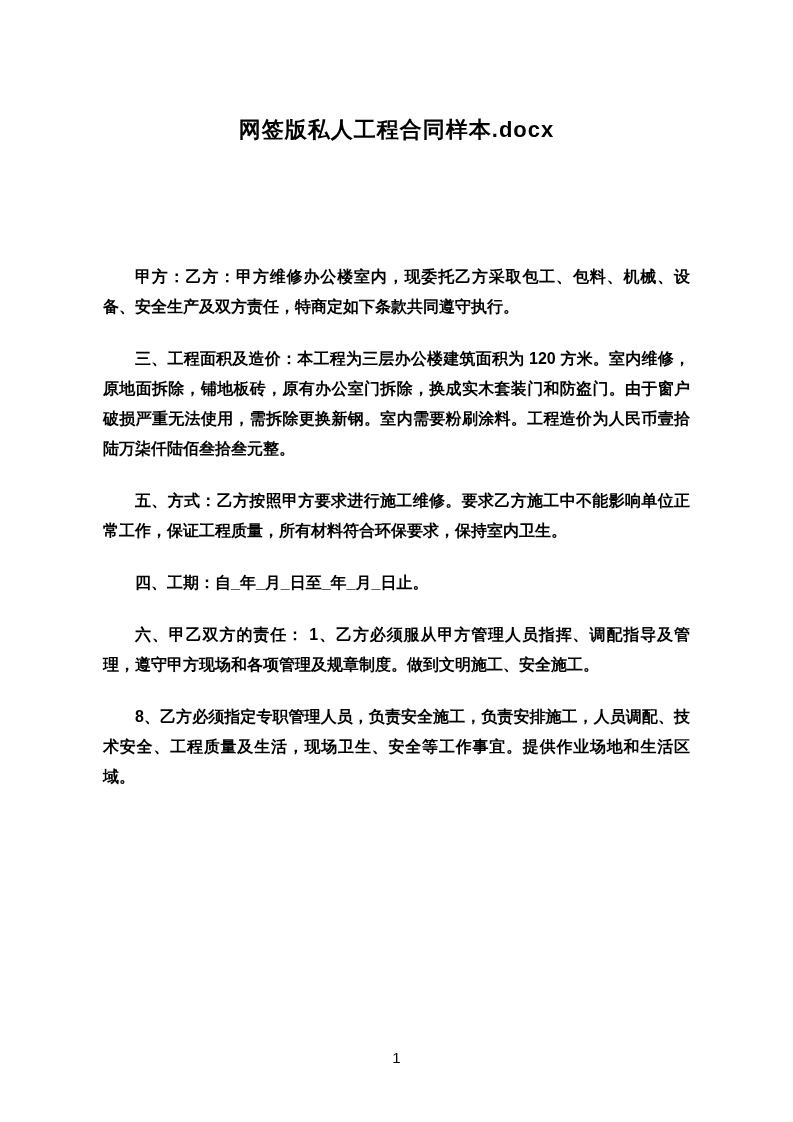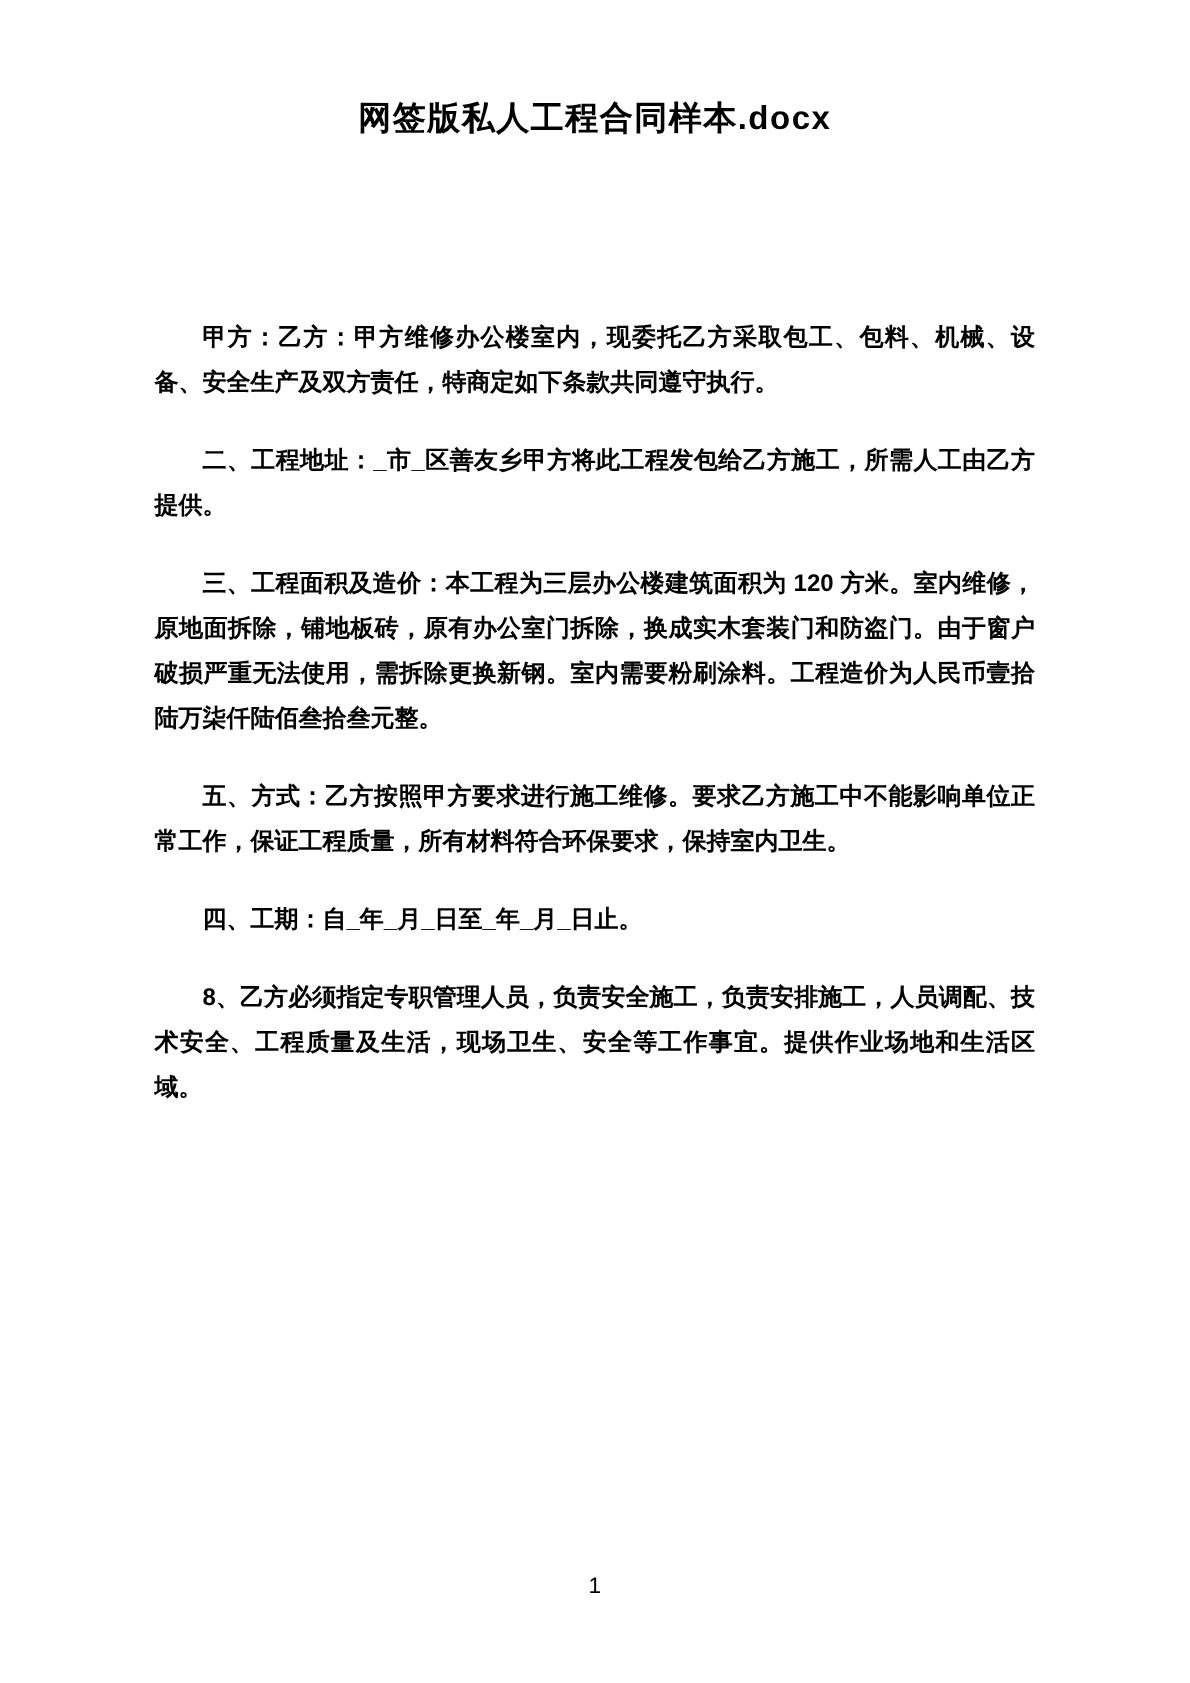--- a/index.html
+++ b/index.html
@@ -12,21 +12,21 @@
       width: 793px;
       height: 1122px;
       background: #ffffff;
       font-family: "Liberation Sans", "DejaVu Sans", sans-serif;
       color: #000000;
       overflow: hidden;
       box-sizing: border-box;
     }
     .doc-title {
       margin: 0;
-      padding-top: 64px;
+      padding-top: 115px;
       text-align: center;
       font-size: 22px;
       line-height: 30px;
       font-weight: bold;
       letter-spacing: 1px;
     }
     .doc-body {
       margin: 117px 103px 0 103px;
       font-size: 16px;
       line-height: 30px;
@@ -52,22 +52,22 @@
   </style>
 </head>
 <body>
 
 <div class="page">
 
   <h1 class="doc-title">网签版私人工程合同样本.docx</h1>
 
   <div class="doc-body">
     <p class="para">甲方：乙方：甲方维修办公楼室内，现委托乙方采取包工、包料、机械、设备、安全生产及双方责任，特商定如下条款共同遵守执行。</p>
-    <p class="para">二、工程地址：_市_区善友乡甲方将此工程发包给乙方施工，所需人工由乙方提供。</p>
     <p class="para">三、工程面积及造价：本工程为三层办公楼建筑面积为 120 方米。室内维修，原地面拆除，铺地板砖，原有办公室门拆除，换成实木套装门和防盗门。由于窗户破损严重无法使用，需拆除更换新钢。室内需要粉刷涂料。工程造价为人民币壹拾陆万柒仟陆佰叁拾叁元整。</p>
     <p class="para">五、方式：乙方按照甲方要求进行施工维修。要求乙方施工中不能影响单位正常工作，保证工程质量，所有材料符合环保要求，保持室内卫生。</p>
     <p class="para">四、工期：自_年_月_日至_年_月_日止。</p>
+    <p class="para">六、甲乙双方的责任： 1、乙方必须服从甲方管理人员指挥、调配指导及管理，遵守甲方现场和各项管理及规章制度。做到文明施工、安全施工。</p>
     <p class="para">8、乙方必须指定专职管理人员，负责安全施工，负责安排施工，人员调配、技术安全、工程质量及生活，现场卫生、安全等工作事宜。提供作业场地和生活区域。</p>
   </div>
 
   <div class="page-number">1</div>
 
 </div>
 
 </body></html>

